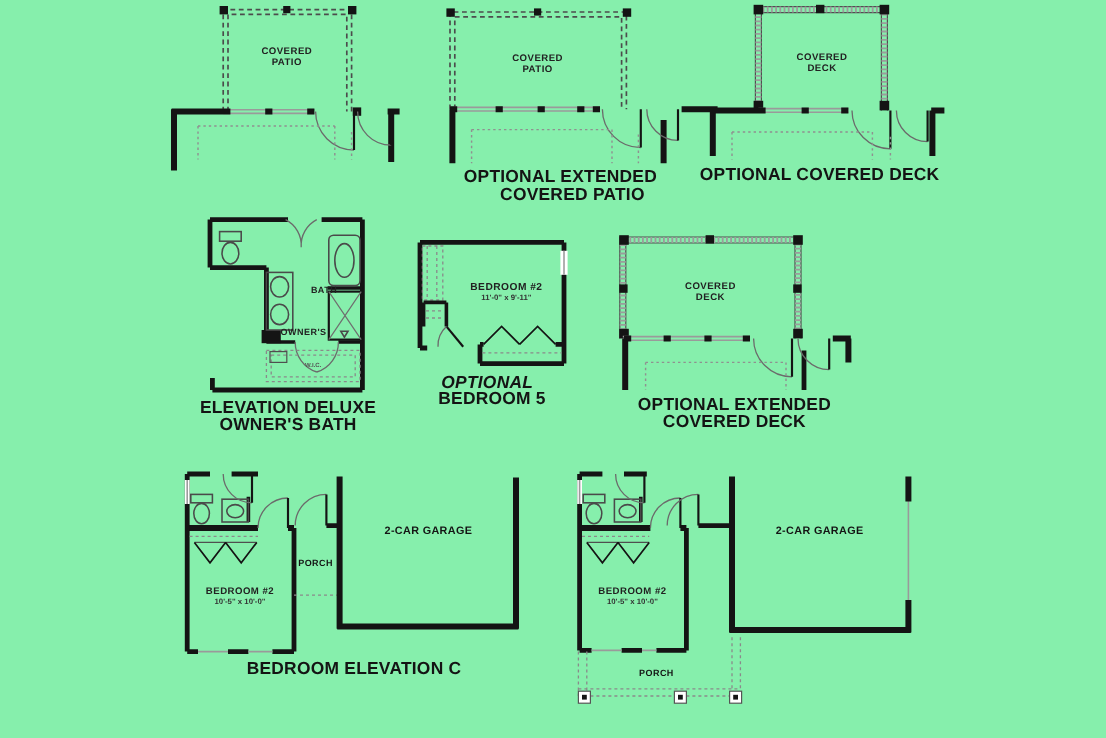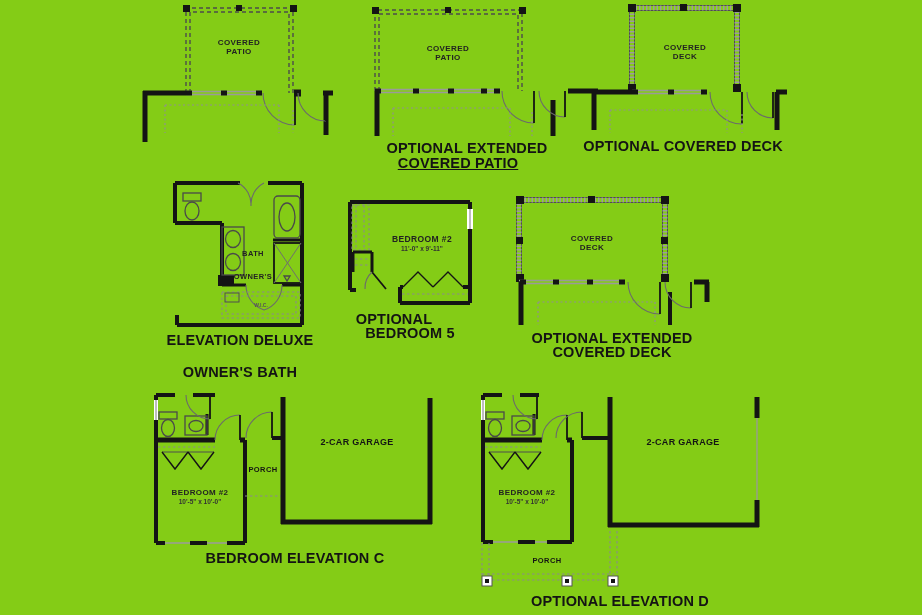--- a/index.html
+++ b/index.html
@@ -1,16 +1,16 @@
 <!DOCTYPE html>
 <html><head>
 <meta charset="utf-8">
 <style>
   html,body{margin:0;padding:0;background:#fff;}
-  #sheet{position:relative;width:922px;height:615px;background:#84cc16;overflow:hidden;
+  #sheet{position:relative;width:922px;height:615px;background:#86efac;overflow:hidden;
          font-family:"Liberation Sans", sans-serif;}
   .panel{position:absolute;}
   .panel svg{position:absolute;left:0;top:0;}
   
   .w   {stroke:#141414;stroke-width:4;fill:none;stroke-linecap:butt;}
   .w5  {stroke:#141414;stroke-width:5;fill:none;stroke-linecap:butt;}
   .w3  {stroke:#141414;stroke-width:3;fill:none;}
   .thin{stroke:#9a9a9a;stroke-width:1.3;fill:none;}
   .dash{stroke:#4c4c4c;stroke-width:1.4;fill:none;stroke-dasharray:4 3;}
   .dot {stroke:#909090;stroke-width:1.2;fill:none;stroke-dasharray:2 2.5;}
@@ -86,21 +86,21 @@
         <path class="arc" d="M177,89 A26,26 0 0 0 203,115"></path>
         <path class="leaf" d="M203,89 V115"></path>
       </g>
       <g>
         <path class="dot" d="M31,106 H148 M31,106 V134 M148,106 V134 M170,110 V134"></path>
       </g>
     </svg>
     <div class="t room" style="left:86px;top:42px;">COVERED</div>
     <div class="t room" style="left:86px;top:51px;">PATIO</div>
     <div class="t title" style="left:105px;top:138px;">OPTIONAL EXTENDED</div>
-    <div class="t title" style="left:96px;top:153px;text-decoration:underline;">COVERED PATIO</div>
+    <div class="t title" style="left:115px;top:153px;">COVERED PATIO</div>
   </div>
 
   <div class="panel" style="left:585px;top:2px;width:205px;height:154px;">
     <svg width="205" height="154" viewBox="0 0 205 154">
       <g>
         <path class="hl" d="M44.5,90 V3.5 H154.5 V90"></path>
         <path class="hl" d="M49.5,90 V8.5 H149.5 V90"></path>
         <path class="hatch" d="M47,90 V6 H152 V90"></path>
         <rect class="post" x="43" y="2" width="8" height="8"></rect>
         <rect class="post" x="148" y="2" width="8" height="8"></rect>
@@ -157,24 +157,24 @@
         <path class="arc" d="M88,11 A24,24 0 0 1 101,34 M114,11 A24,24 0 0 0 101,34"></path>
         <path class="arc" d="M96,113 A26,26 0 0 0 114,138 M132,113 A26,26 0 0 1 114,138"></path>
       </g>
       <g>
         <path class="pdash" d="M72,120 H150 V146 H72 Z"></path>
         <path class="pdash" d="M76,124 H146 V142 H76 Z"></path>
         <rect class="hl" x="75" y="121" width="14" height="9" fill="none"></rect>
       </g>
     </svg>
     <div class="t room" style="left:103px;top:56px;font-size:7.5px;margin-top:44px;">OWNER'S</div>
-    <div class="t room" style="left:103px;top:65px;font-size:7.5px;margin-top:12px;">BATH</div>
+    <div class="t room" style="left:120px;top:65px;font-size:7.5px;">BATH</div>
     <div class="t tiny" style="left:111px;top:130px;">W.I.C.</div>
     <div class="t title" style="left:90px;top:160px;">ELEVATION DELUXE</div>
-    <div class="t title" style="left:90px;top:174px;margin-top:18px;">OWNER'S BATH</div>
+    <div class="t title" style="left:90px;top:174px;">OWNER'S BATH</div>
   </div>
 
   <div class="panel" style="left:342px;top:192px;width:145px;height:152px;">
     <svg width="145" height="152" viewBox="0 0 145 152">
       <g>
         <path class="w" d="M8,10 H128 M8,10 V98 M128,10 V111 M58,111 H128 M8,98 H14"></path>
         <rect x="125" y="17" width="6" height="20" fill="#ffffff" stroke="none"></rect>
         <path class="thin" d="M128,17 V37"></path>
       </g>
       <g>
@@ -189,21 +189,21 @@
         <path class="arc" d="M23,97 A21.5,21.5 0 0 1 30,80"></path>
       </g>
       <g>
         <path class="w" d="M58,95 H61 M121,95 H128 M58,95 V111"></path>
         <path d="M61,95 L76,80 L91,95 M91,95 L106,80 L121,95" style="stroke:#141414;stroke-width:1.4;fill:none;"></path>
         <path class="pdash" d="M60,102 H126"></path>
       </g>
     </svg>
     <div class="t room" style="left:80px;top:42px;font-size:8.5px;">BEDROOM #2</div>
     <div class="t dims" style="left:80px;top:53px;">11'-0" x 9'-11"</div>
-    <div class="t title" style="left:52px;top:119px;">OPTIONAL</div>
+    <div class="t title" style="left:64px;top:119px;font-style:italic;">OPTIONAL</div>
     <div class="t title" style="left:68px;top:133px;">BEDROOM 5</div>
   </div>
 
   <div class="panel" style="left:505px;top:190px;width:215px;height:172px;">
     <svg width="215" height="172" viewBox="0 0 215 172">
       <g>
         <path class="hl" d="M11.5,92 V7.5 H162.5 V92"></path>
         <path class="hl" d="M16.5,92 V12.5 H157.5 V92"></path>
         <path class="hatch" d="M14,92 V10 H160 V92"></path>
         <rect class="post" x="11" y="6" width="8" height="8"></rect>
@@ -330,16 +330,15 @@
         <rect class="pbox" x="87" y="188" width="10" height="10"></rect>
         <rect class="post" x="90" y="191" width="4" height="4"></rect>
         <rect class="pbox" x="133" y="188" width="10" height="10"></rect>
         <rect class="post" x="136" y="191" width="4" height="4"></rect>
       </g>
     </svg>
     <div class="t room" style="left:52px;top:100px;">BEDROOM #2</div>
     <div class="t dims" style="left:52px;top:110px;">10'-5" x 10'-0"</div>
     <div class="t porch" style="left:72px;top:168px;">PORCH</div>
     <div class="t gar" style="left:208px;top:49px;">2-CAR GARAGE</div>
-    <div class="t title" style="left:145px;top:205px;">OPTIONAL ELEVATION D</div>
   </div>
 
 </div>
 
 </body></html>

